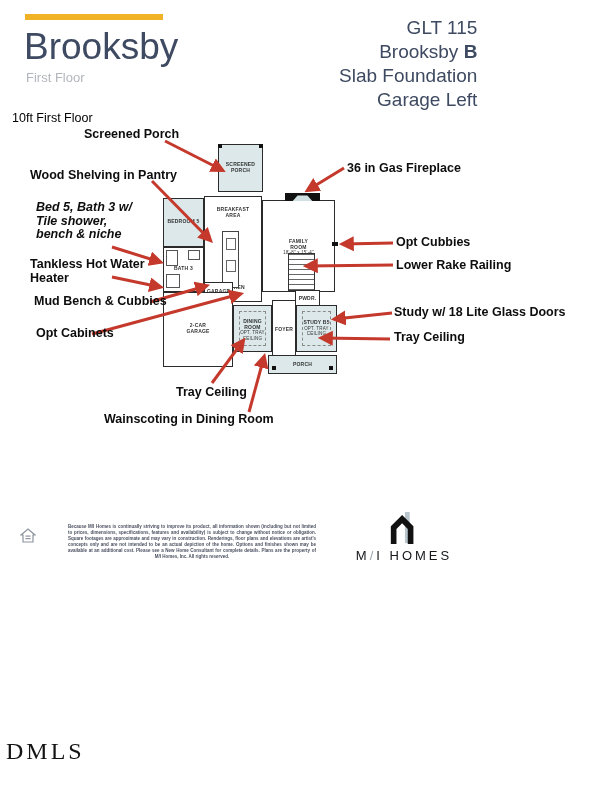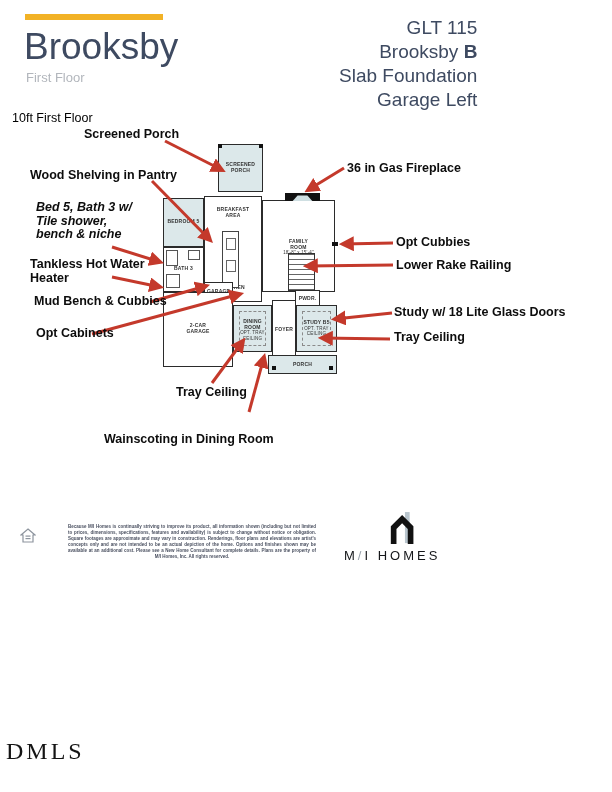--- a/index.html
+++ b/index.html
@@ -35,21 +35,21 @@
   .fireplace-inner{position:absolute;left:0;top:0;width:100%;height:100%;background:#cfdfe2;
           clip-path:polygon(22% 100%,78% 100%,64% 30%,36% 30%);}
   .win-marker{position:absolute;left:174px;top:104px;width:6px;height:4px;background:#111;}
   .post{position:absolute;width:4px;height:4px;background:#111;}
   .fixture{position:absolute;border:1px solid #555;background:#fff;}
 
   
   .eh-icon{position:absolute;left:20px;top:528px;z-index:2;}
   .disclaimer{position:absolute;left:68px;top:524px;width:248px;font-size:4.5px;line-height:6px;
               font-weight:700;color:#4a5060;text-align:justify;text-align-last:center;}
-  .brand{position:absolute;left:344px;top:512px;width:120px;}
+  .brand{position:absolute;left:344px;top:512px;width:120px;text-align:center;}
   .brand-icon{display:block;margin:0 auto 2px auto;}
   .brand-text{font-size:13px;letter-spacing:3px;font-weight:500;color:#15171a;}
   .brand-text .slash{color:#9aa3ad;}
   .watermark{position:absolute;left:6px;top:738px;font-family:"Liberation Serif",serif;
              font-size:24px;letter-spacing:3px;color:#141414;}
 </style>
 </head>
 <body>
 
 <div class="accent-bar"></div>
@@ -173,21 +173,21 @@
 bench &amp; niche</div>
 <div class="ann" style="left:396px;top:236px;">Opt Cubbies</div>
 <div class="ann" style="left:30px;top:258px;">Tankless Hot Water
 Heater</div>
 <div class="ann" style="left:396px;top:259px;">Lower Rake Railing</div>
 <div class="ann" style="left:34px;top:295px;">Mud Bench &amp; Cubbies</div>
 <div class="ann" style="left:36px;top:327px;">Opt Cabinets</div>
 <div class="ann" style="left:394px;top:306px;text-align:center;">Study w/ 18 Lite Glass Doors</div>
 <div class="ann" style="left:394px;top:331px;">Tray Ceiling</div>
 <div class="ann" style="left:176px;top:386px;">Tray Ceiling</div>
-<div class="ann" style="left:104px;top:433px;">Wainscoting in Dining Room</div>
+<div class="ann" style="left:104px;top:413px;">Wainscoting in Dining Room</div>
 
 <svg class="eh-icon" width="16" height="16" viewBox="0 0 16 16">
   <path d="M8 1 L15 7 L13 7 L13 14 L3 14 L3 7 L1 7 Z" fill="none" stroke="#8d949e" stroke-width="1.2"></path>
   <rect x="5.5" y="7.5" width="5" height="1.2" fill="#8d949e"></rect>
   <rect x="5.5" y="10" width="5" height="1.2" fill="#8d949e"></rect>
 </svg>
 
 <div class="disclaimer">Because M/I Homes is continually striving to improve its product, all information shown (including but not limited to prices, dimensions, specifications, features and availability) is subject to change without notice or obligation. Square footages are approximate and may vary in construction. Renderings, floor plans and elevations are artist's concepts only and are not intended to be an actual depiction of the home. Options and finishes shown may be available at an additional cost. Please see a New Home Consultant for complete details. Plans are the property of M/I Homes, Inc. All rights reserved.</div>
 
 <div class="brand">

